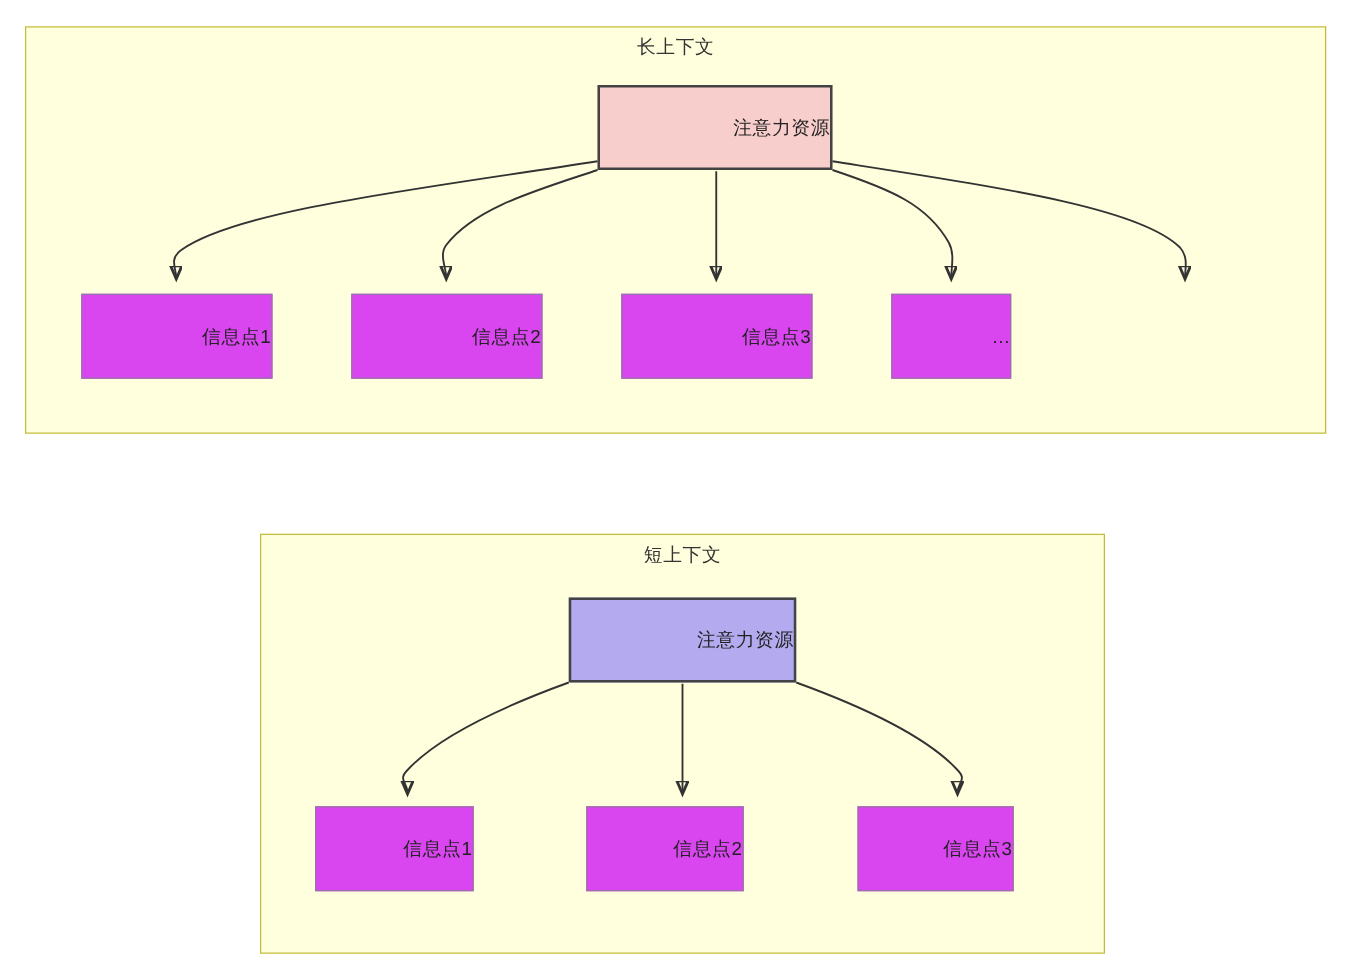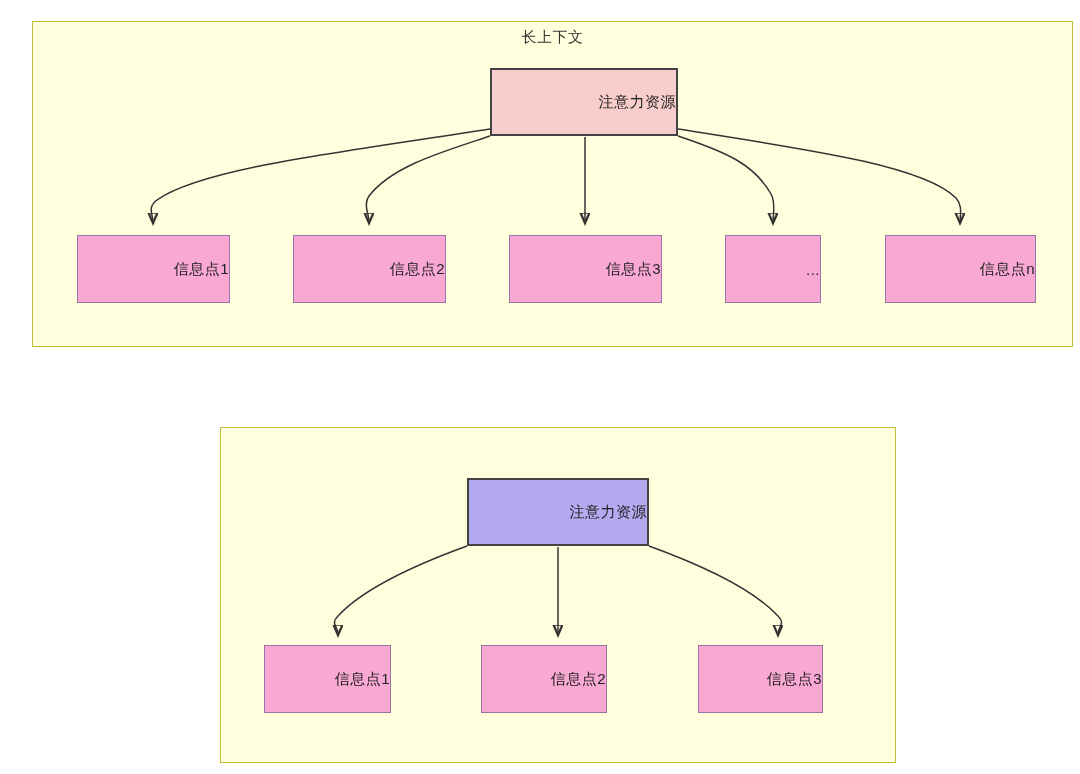--- a/index.html
+++ b/index.html
@@ -9,21 +9,21 @@
   }
   body {
     width: 1080px;
     height: 774px;
     position: relative;
     font-family: "Liberation Sans", "DejaVu Sans", sans-serif;
     overflow: hidden;
   }
   #canvas {
     position: absolute;
-    left: 12px;
+    left: 0;
     top: 0;
     width: 904px;
     height: 774px;
   }
   .group-box {
     position: absolute;
     background: #ffffdd;
     border: 1.6px solid #c3bd3d;
     box-sizing: border-box;
   }
@@ -48,21 +48,21 @@
   }
   .node-accent-red {
     background: #f8cecc;
     border: 2.2px solid #434343;
   }
   .node-accent-purple {
     background: #b3aaf0;
     border: 2.2px solid #434343;
   }
   .node-leaf {
-    background: #f9a8d4;
+    background: #d946ef;
     border: 1.6px solid #9673a6;
   }
   svg.edges {
     position: absolute;
     left: 0;
     top: 0;
     width: 1080px;
     height: 774px;
     pointer-events: none;
     overflow: visible;
@@ -95,26 +95,24 @@
   </div>
 
   <div class="node node-leaf" style="left:497px; top:235px; width:153px; height:68px;">
     <span>信息点3</span>
   </div>
 
   <div class="node node-leaf" style="left:713px; top:235px; width:96px; height:68px;">
     <span>...</span>
   </div>
 
-  <div class="node node-leaf" style="left:873px; top:235px; width:151px; height:68px;">
-    <span>信息点n</span>
-  </div>
 
   <div class="group-box" style="left:208px; top:427px; width:676px; height:336px;"></div>
 
+  <div class="group-title" style="left:208px; top:435px; width:676px;">短上下文</div>
 
   <div class="node node-accent-purple" style="left:455px; top:478px; width:182px; height:68px;">
     <span>注意力资源</span>
   </div>
 
   <div class="node node-leaf" style="left:252px; top:645px; width:127px; height:68px;">
     <span>信息点1</span>
   </div>
 
   <div class="node node-leaf" style="left:469px; top:645px; width:126px; height:68px;">

